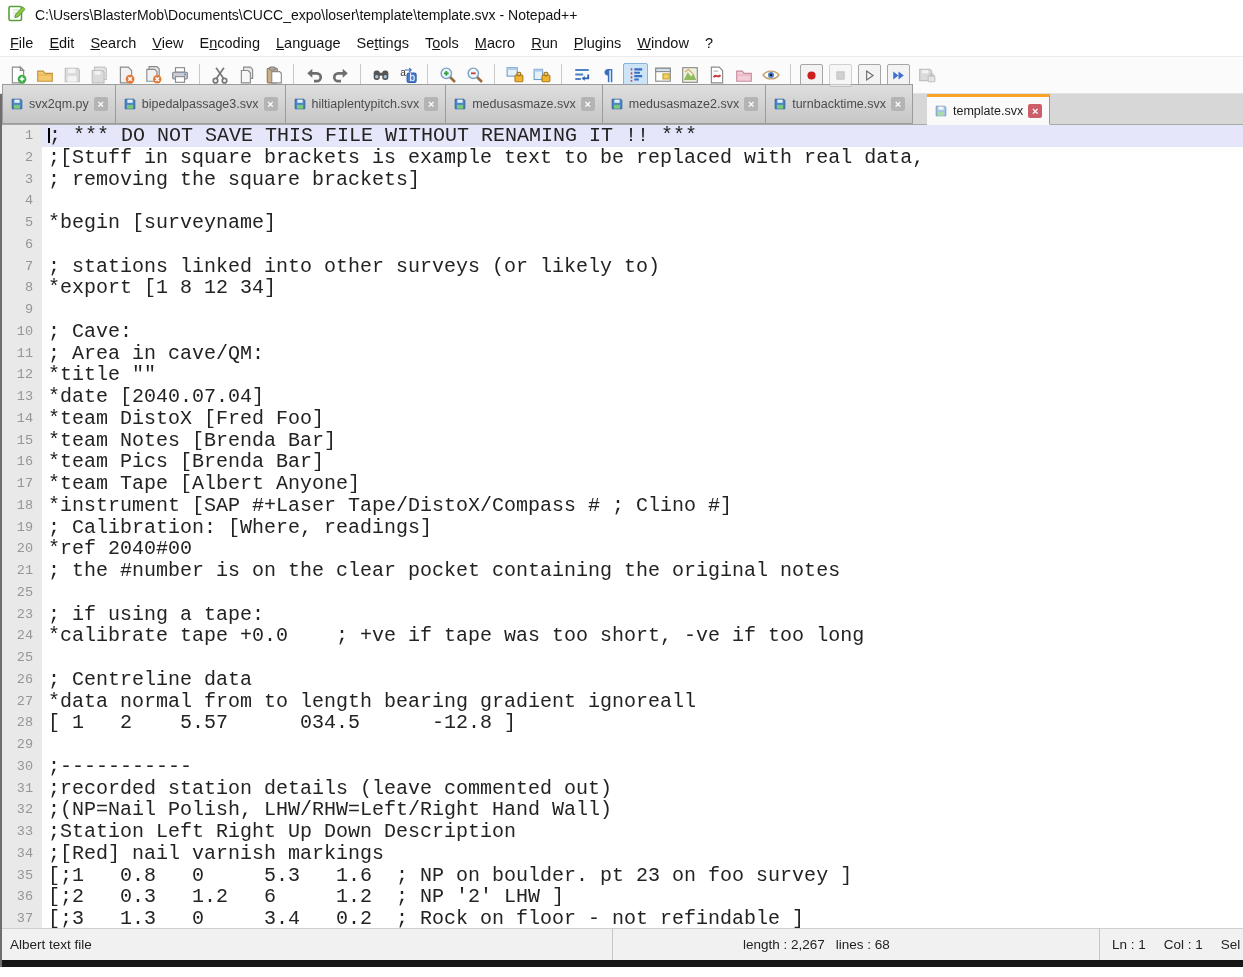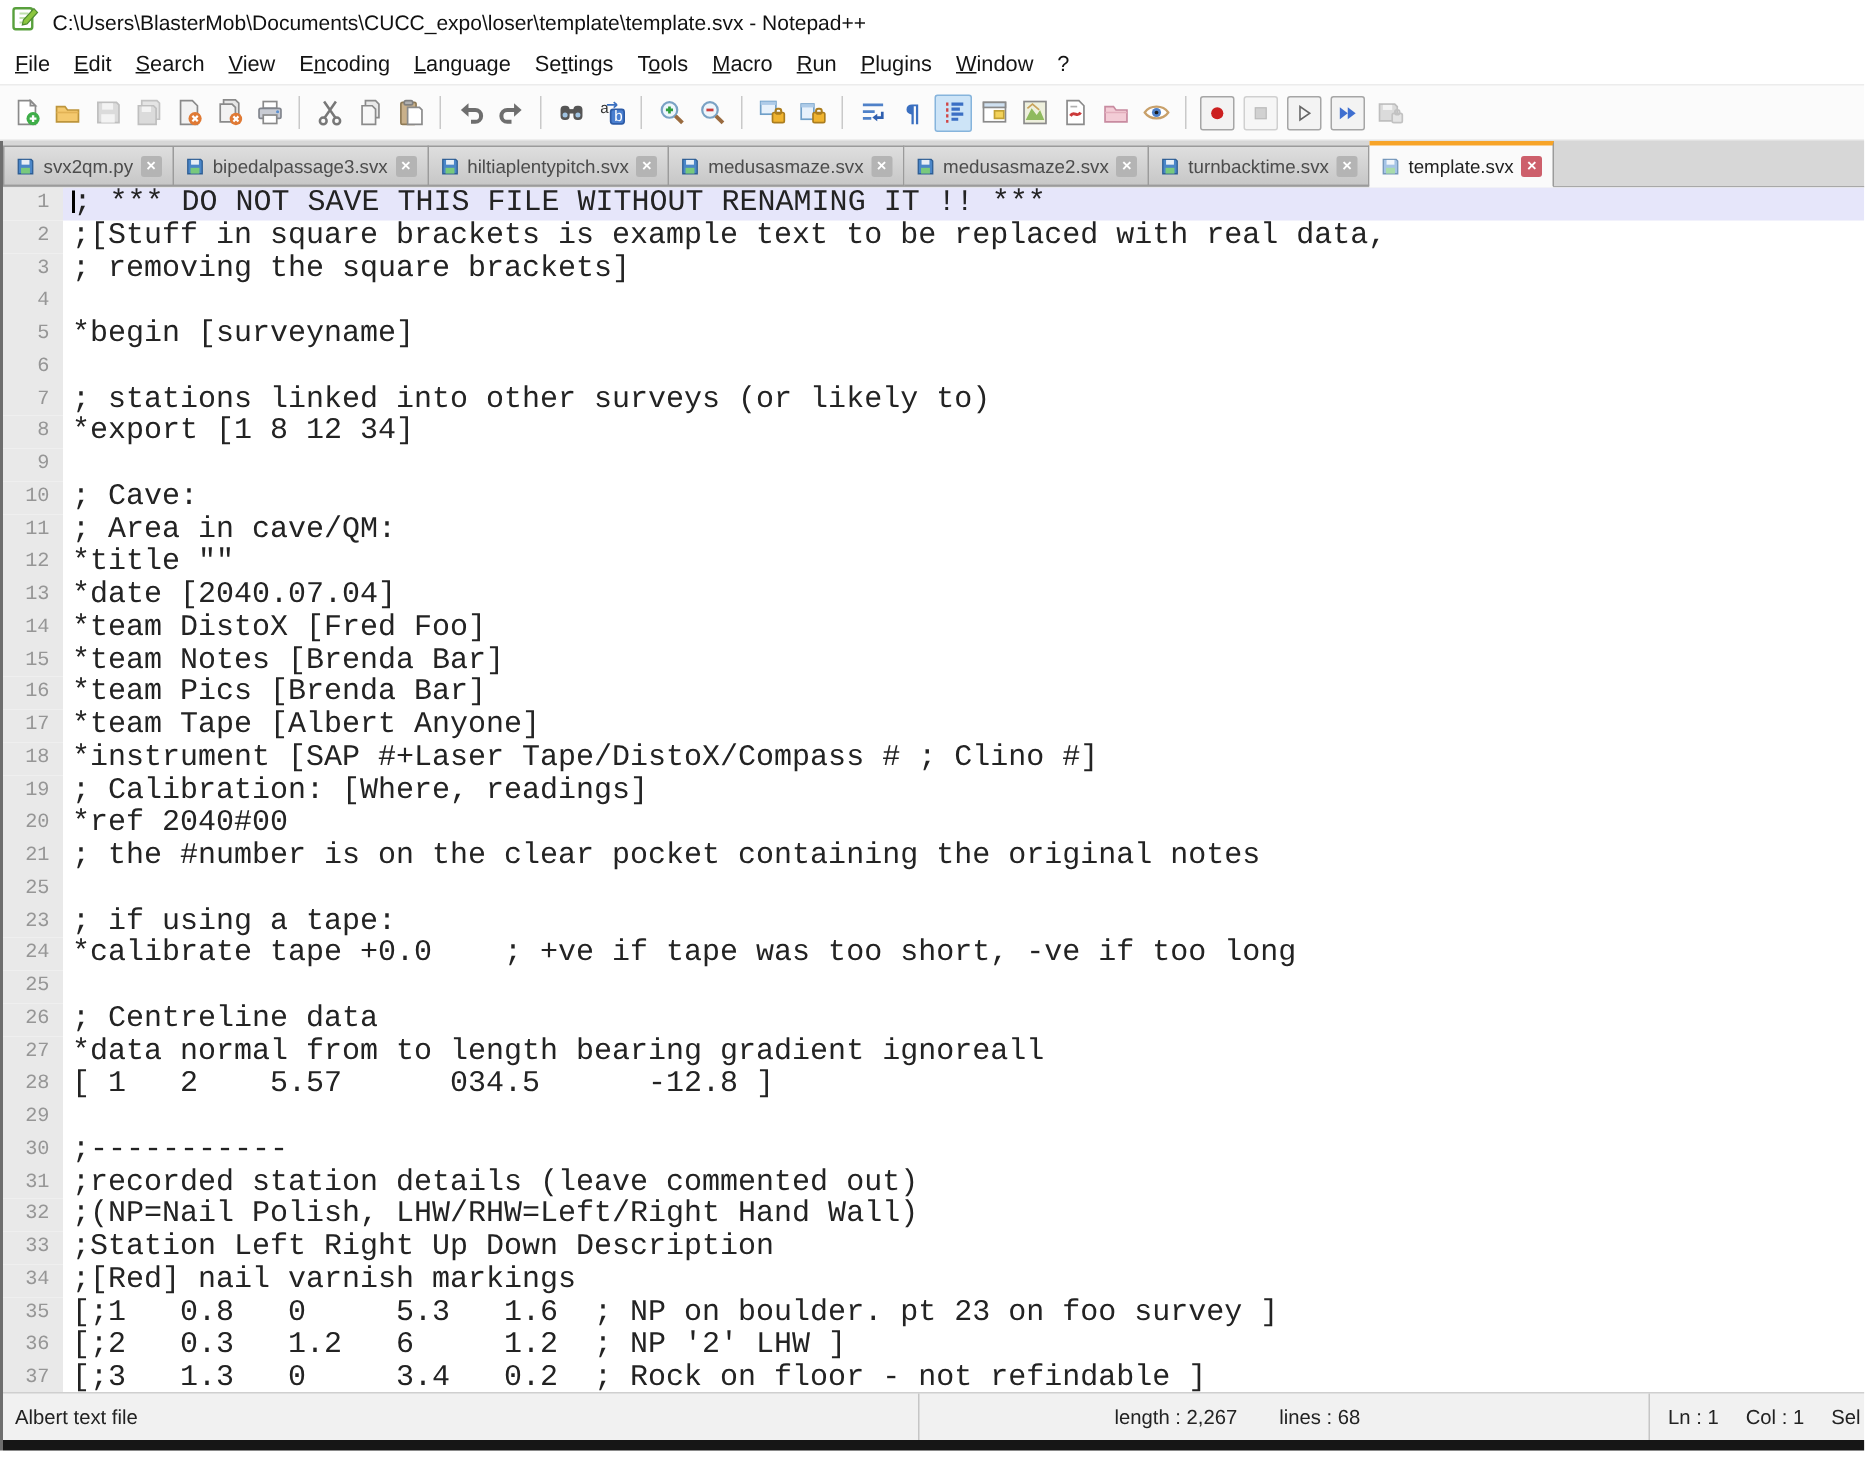--- a/index.html
+++ b/index.html
@@ -26,47 +26,47 @@
   .tb.boxed { width:23px; height:23px; border:1px solid #a6a6a6; background:#f3f3f3; margin:0 2px; }
   .tb.boxed svg { width:13px; height:13px; }
   .tb-sep { width:1px; height:22px; background:#c9c9c9; margin:0 5px; flex:none; }
   .pilcrow { font-size:16px; font-weight:bold; color:#3a6fc0; font-family:"DejaVu Sans",sans-serif; }
 
   
   .frame { border-left:2px solid #6e6e6e; }
 
   
   .tabbar { height:31px; background:#d7d7d7; display:flex; align-items:flex-end; border-bottom:1px solid #a8a8a8; }
-  .tab { display:flex; align-items:center; gap:5px; height:27px; padding:0 7px;
+  .tab { display:flex; align-items:center; gap:5px; height:40px; padding:0 7px;
          background:linear-gradient(#dedede,#c7c7c7); border:1px solid #9b9b9b; border-left-width:0;
          font-size:12.5px; color:#4c4c4c; white-space:nowrap; cursor:default; }
   .tab:first-child { border-left-width:1px; }
   .tab.tab-active { height:31px; background:#fafafa; color:#1e1e1e;
-                    border-top:3px solid var(--accent,#f7a428); border-bottom:1px solid #fafafa; margin-bottom:-1px; }
+                    border-top:3px solid var(--accent,#f7a428); border-bottom:1px solid #fafafa; margin-bottom:-1px;margin-left:14px; }
   .tab-floppy svg { width:14px; height:14px; display:block; }
   .tab-close { width:14px; height:14px; border-radius:2px; background:#b4b4b4; color:#fff;
                font-size:11px; line-height:14px; text-align:center; font-weight:bold; }
   .tab.tab-active .tab-close { background:#cd5f6b; }
 
   
   .editor { height:803px; background:#fff; overflow:hidden; }
   .row { display:flex; height:21.75px; }
   .ln { flex:none; width:40px; background:#e9e9e9; color:#969696; text-align:right; padding-right:9px;
         font-family:"Liberation Mono","DejaVu Sans Mono",monospace; font-size:13.5px; line-height:21.75px; }
   .code { flex:1; padding-left:6px; white-space:pre; color:#232323;
           font-family:"Liberation Mono","DejaVu Sans Mono",monospace; font-size:20px; line-height:21.75px; }
   .row.cur .code { background:var(--curline,#e6e6fa); }
   .caret { display:inline-block; width:2px; height:15px; background:#000; vertical-align:-2px; margin-right:-1px; }
 
   
   .statusbar { height:32px; background:#f1f1f1; border-top:1px solid #cfcfcf; display:flex; align-items:stretch;
                font-size:13.5px; color:#222; }
   .sb-sec { display:flex; align-items:center; }
   .sb-left { width:610px; padding-left:8px; }
-  .sb-mid { width:487px; border-left:1px solid #c6c6c6; padding-left:130px; gap:28px; }
+  .sb-mid { width:487px; border-left:1px solid #c6c6c6; padding-left:130px; gap:11px; }
   .sb-right { flex:1; border-left:1px solid #c6c6c6; padding-left:12px; gap:18px; white-space:nowrap; overflow:hidden; }
   .bottombar { height:7px; background:#161616; }
 </style>
 </head>
 <body>
 
 <div class="window">
 
   <div class="titlebar">
     <span>

